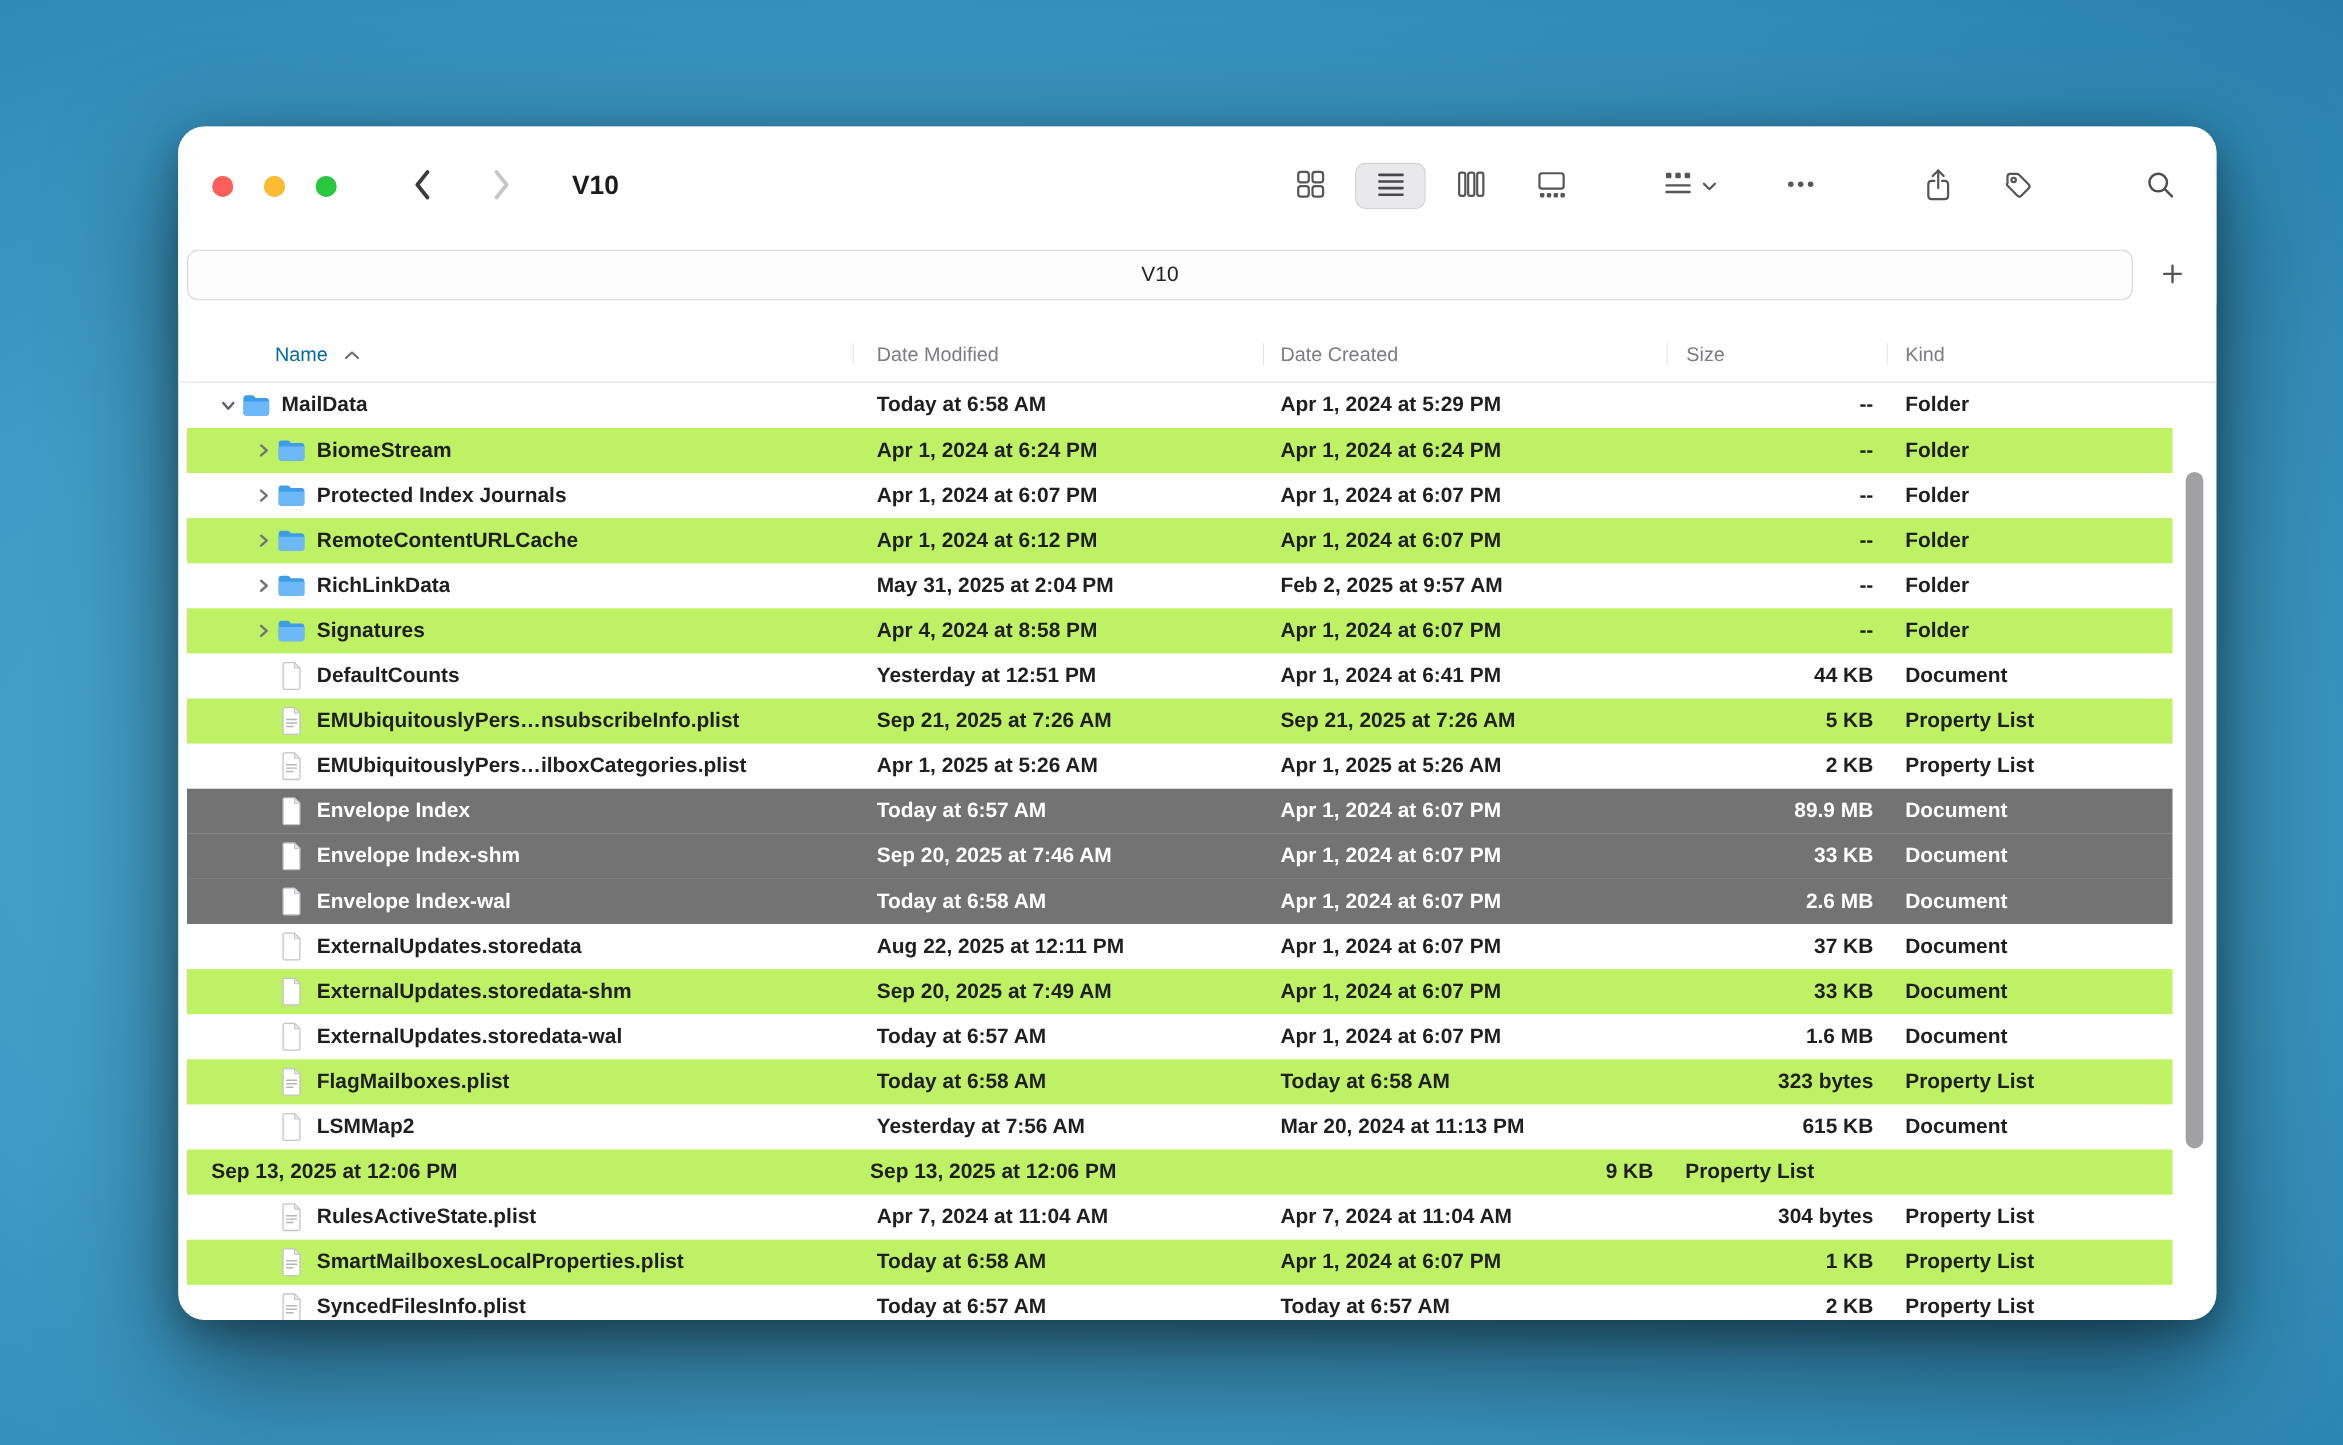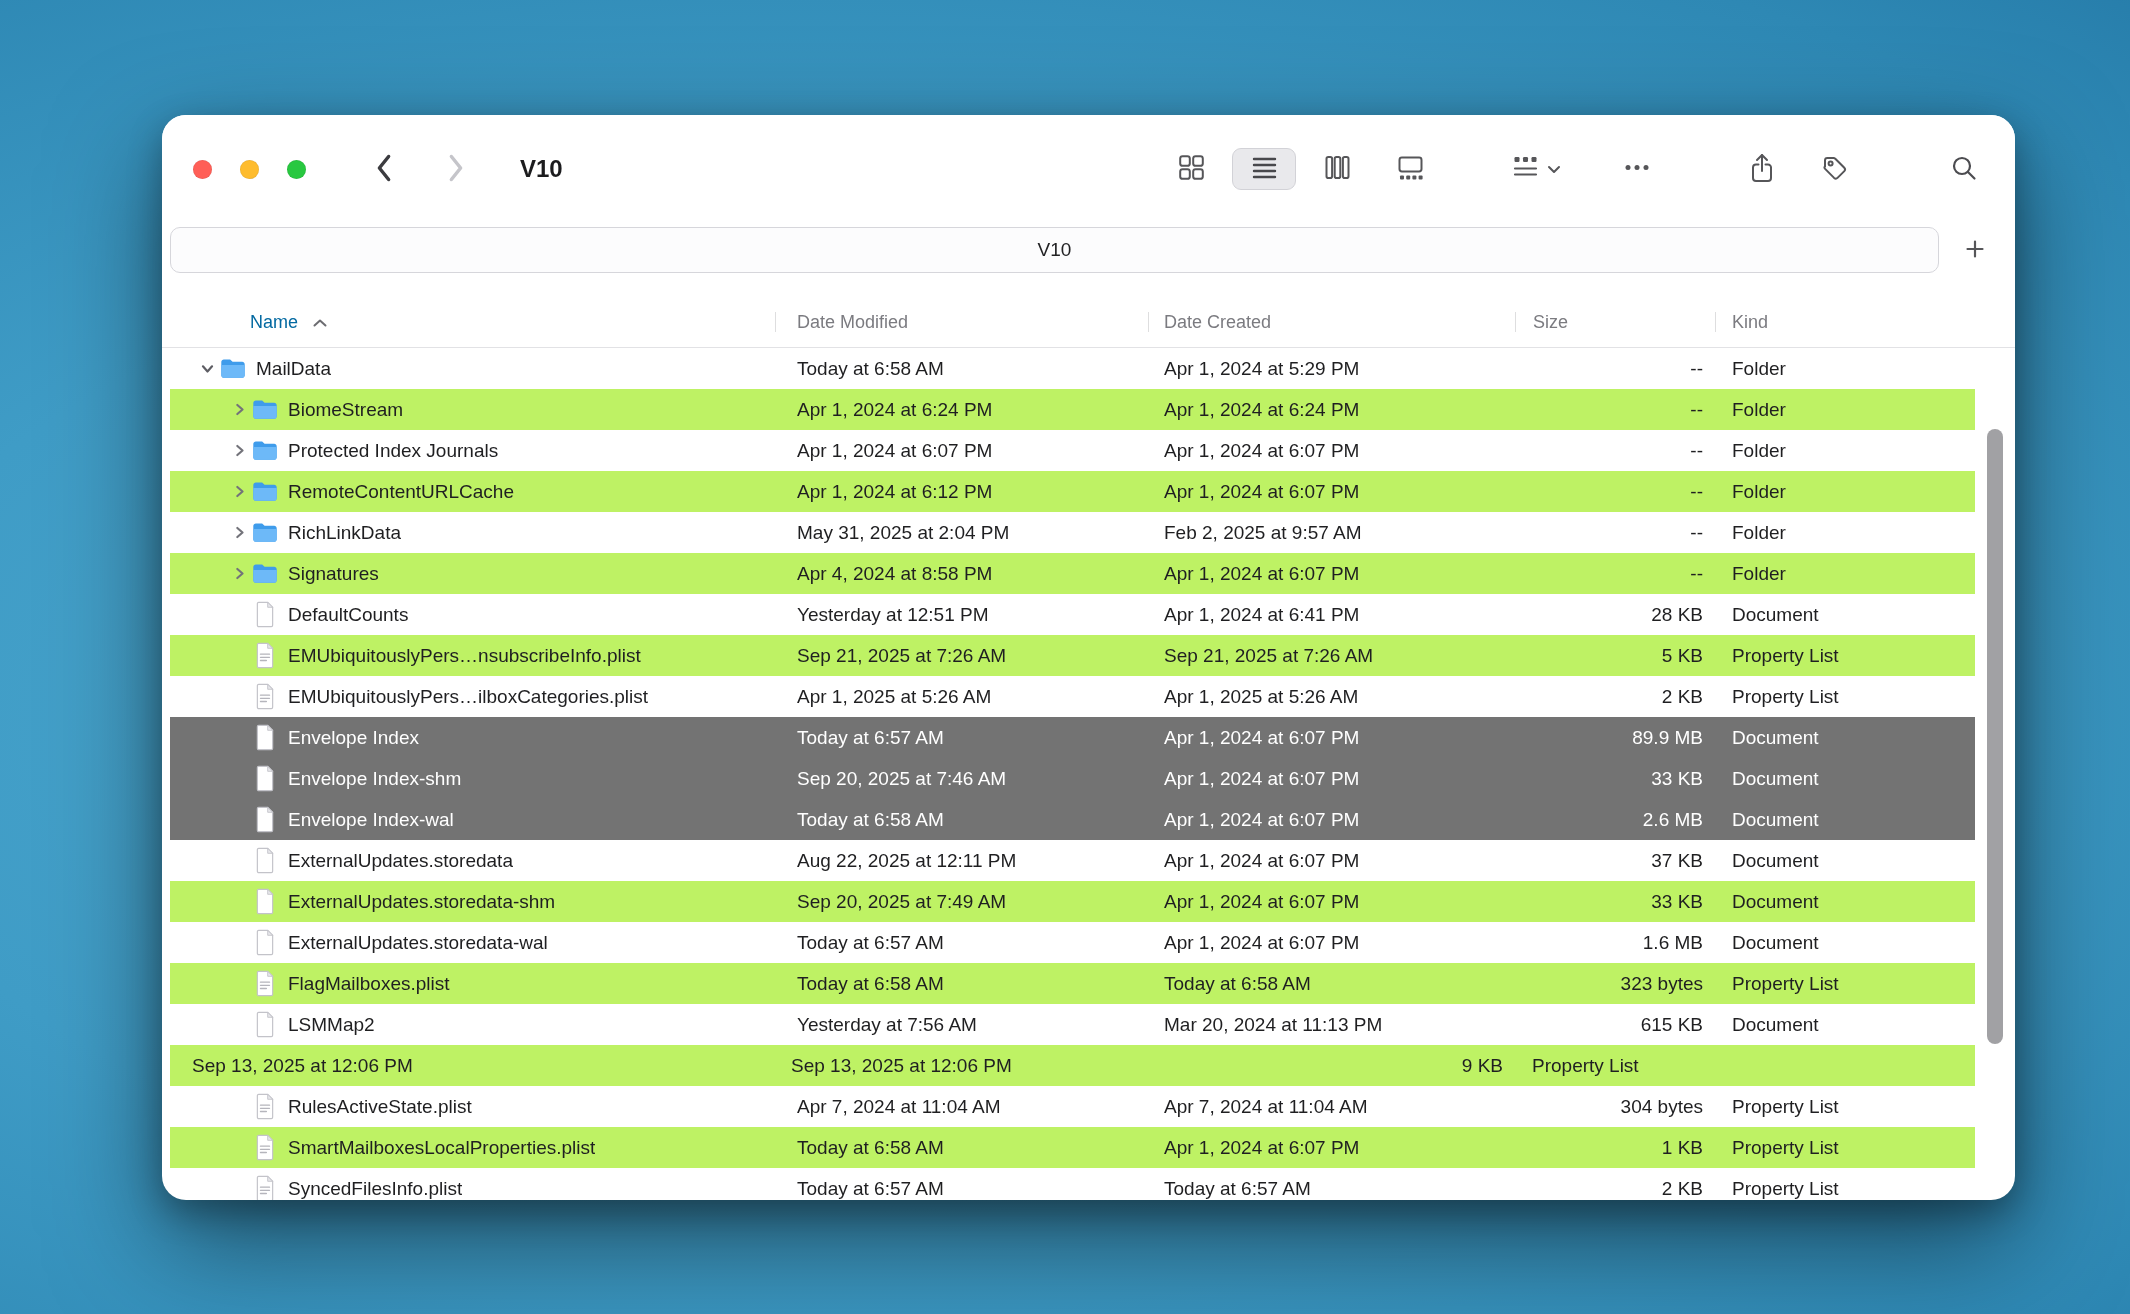--- a/index.html
+++ b/index.html
@@ -66,21 +66,21 @@
   .h-cre  { padding-left: 16px; }
   .h-size { padding-left: 18px; }
   .h-kind { padding-left: 17px; }
   .h-mod::before, .h-cre::before, .h-size::before, .h-kind::before {
     content: ""; position: absolute; left: 0; top: 15px; bottom: 15px; width: 1px; background: #dededf;
   }
 
   
   .list { margin: 0 40px 0 8px; }
   .frow { display: grid; grid-template-columns: 605px 373px 367px 200px minmax(0,1fr);
-          height: 41px; font-size: 19px; color: #1f1f21; }
+          height: 41px; font-size: 19px; color: #1f1f21; font-weight: bold; }
   .frow.alt { background: #bef264; }
   .frow.selected { background: #737373; color: #ffffff; }
   .cell { display: flex; align-items: center; height: 100%;
           white-space: nowrap; overflow: hidden; text-overflow: ellipsis; }
   .c-name.lvl0 { padding-left: 24px; }
   .c-name.lvl1 { padding-left: 56px; }
   .disc  { flex: 0 0 26px; width: 26px; display: flex; align-items: center; justify-content: center; }
   .ficon { flex: 0 0 26px; width: 26px; height: 27px; margin-right: 10px;
            display: flex; align-items: center; justify-content: center; }
   .flabel { overflow: hidden; text-overflow: ellipsis; }
@@ -382,21 +382,21 @@
           <span class="ficon">
             <svg width="22" height="27" viewBox="0 0 24 30">
               <path d="M3.5 3 C3.5 2.2 4.2 1.5 5 1.5 H15 L20.5 7 V27 C20.5 27.8 19.8 28.5 19 28.5 H5 C4.2 28.5 3.5 27.8 3.5 27 Z" fill="#ffffff" stroke="#c3c3c9" stroke-width="1.3"></path>
               <path d="M15 1.5 L20.5 7 H15 Z" fill="#e7e7eb" stroke="#c3c3c9" stroke-width="1"></path>
             </svg>
           </span>
           <span class="flabel">DefaultCounts</span>
         </div>
         <div class="cell c-mod">Yesterday at 12:51 PM</div>
         <div class="cell c-cre">Apr 1, 2024 at 6:41 PM</div>
-        <div class="cell c-size">28 KB</div>
+        <div class="cell c-size">44 KB</div>
         <div class="cell c-kind">Document</div>
       </div>
       <div class="frow alt">
         <div class="cell c-name lvl1">
           <span class="disc"></span>
           <span class="ficon">
             <svg width="22" height="27" viewBox="0 0 24 30">
               <path d="M3.5 3 C3.5 2.2 4.2 1.5 5 1.5 H15 L20.5 7 V27 C20.5 27.8 19.8 28.5 19 28.5 H5 C4.2 28.5 3.5 27.8 3.5 27 Z" fill="#ffffff" stroke="#c3c3c9" stroke-width="1.3"></path>
               <path d="M15 1.5 L20.5 7 H15 Z" fill="#e7e7eb" stroke="#c3c3c9" stroke-width="1"></path>
               <path d="M7 13.5 H17 M7 17 H17 M7 20.5 H13.5" stroke="#b5b5bc" stroke-width="1.5" fill="none" stroke-linecap="round"></path>

